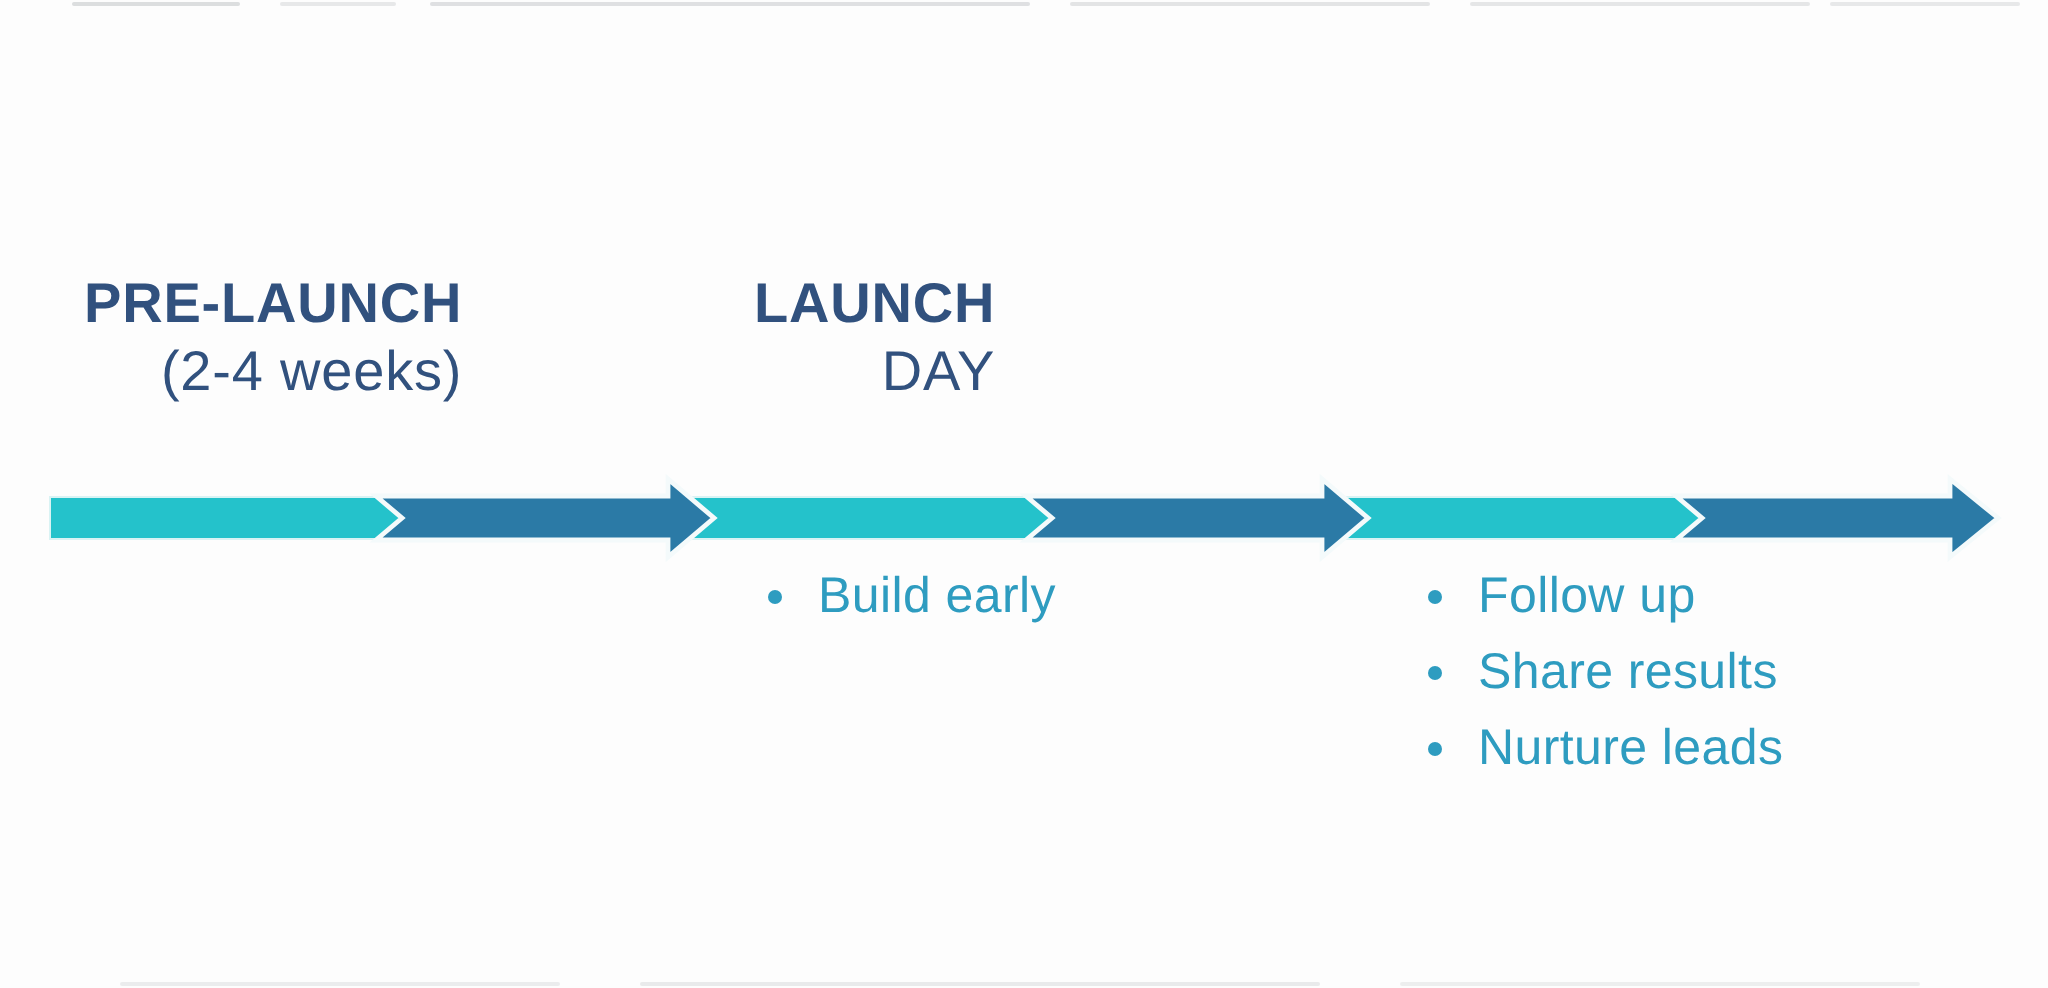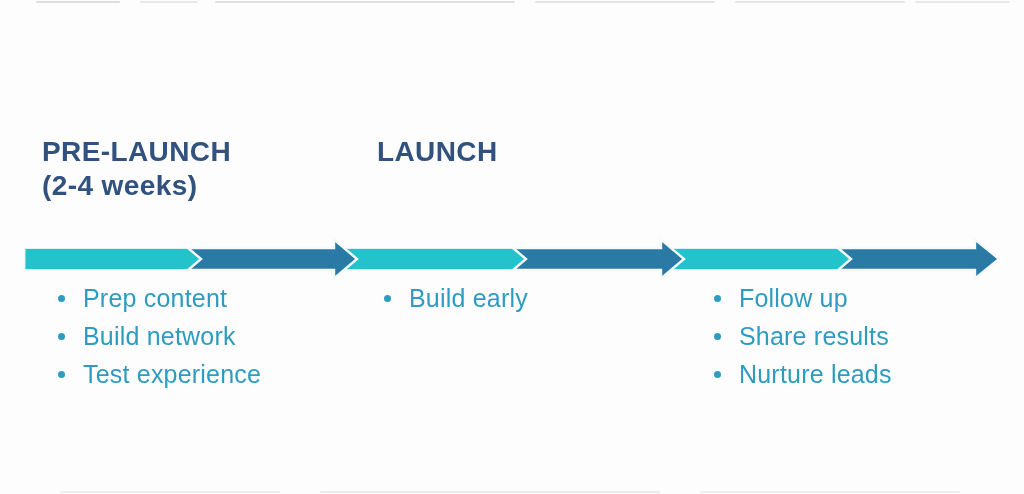--- a/index.html
+++ b/index.html
@@ -38,22 +38,23 @@
 
   .phase-heading {
     position: absolute;
     top: 135px;
     color: var(--heading);
     font-size: 28px;
     font-weight: 700;
     line-height: 34px;
     letter-spacing: 0.4px;
     white-space: nowrap;
+    text-align: right;
   }
-  .phase-heading .line2 { font-weight: 700; }
+  .phase-heading .line2 { font-weight: 400; }
 
   .timeline-band {
     position: absolute;
     left: 0;
     top: 232px;
     width: 1024px;
     height: 56px;
   }
   .seg-teal { fill: var(--teal-bar); stroke: #d9f3f4; stroke-width: 1; }
   .seg-dark {
@@ -99,39 +100,35 @@
     <span style="left:915px; width:95px;  opacity:.22;"></span>
   </div>
 
   <div class="phase-heading" style="left:42px">
     <div class="line1">PRE-LAUNCH</div>
     <div class="line2">(2-4 weeks)</div>
   </div>
 
   <div class="phase-heading" style="left:377px">
     <div class="line1">LAUNCH</div>
+    <div class="line2">DAY</div>
   </div>
 
 
   <svg class="timeline-band" viewBox="0 0 1024 56" xmlns="http://www.w3.org/2000/svg">
 
     <rect class="seg-teal" x="25" y="16.5" width="942" height="21"></rect>
 
     <path class="seg-dark" d="M188,16 L201,27 L188,38 L334,38 L334,46.5 L357,27 L334,7.5 L334,16 Z"></path>
 
     <path class="seg-dark" d="M513,16 L526,27 L513,38 L661,38 L661,46.5 L684,27 L661,7.5 L661,16 Z"></path>
 
     <path class="seg-dark" d="M838,16 L851,27 L838,38 L975,38 L975,46.5 L999,27 L975,7.5 L975,16 Z"></path>
   </svg>
 
-  <ul class="phase-list" style="left:56px">
-    <li>Prep content</li>
-    <li>Build network</li>
-    <li>Test experience</li>
-  </ul>
 
   <ul class="phase-list" style="left:382px">
     <li>Build early</li>
   </ul>
 
   <ul class="phase-list" style="left:712px">
     <li>Follow up</li>
     <li>Share results</li>
     <li>Nurture leads</li>
   </ul>

